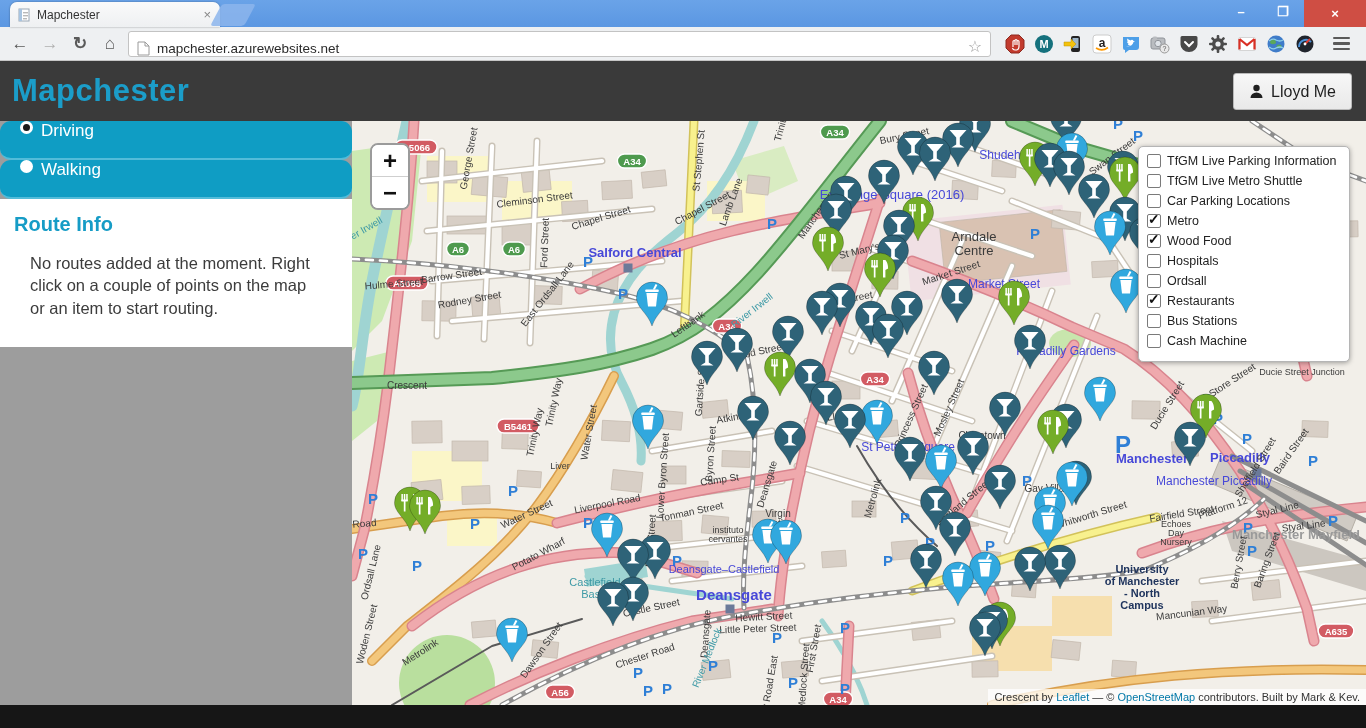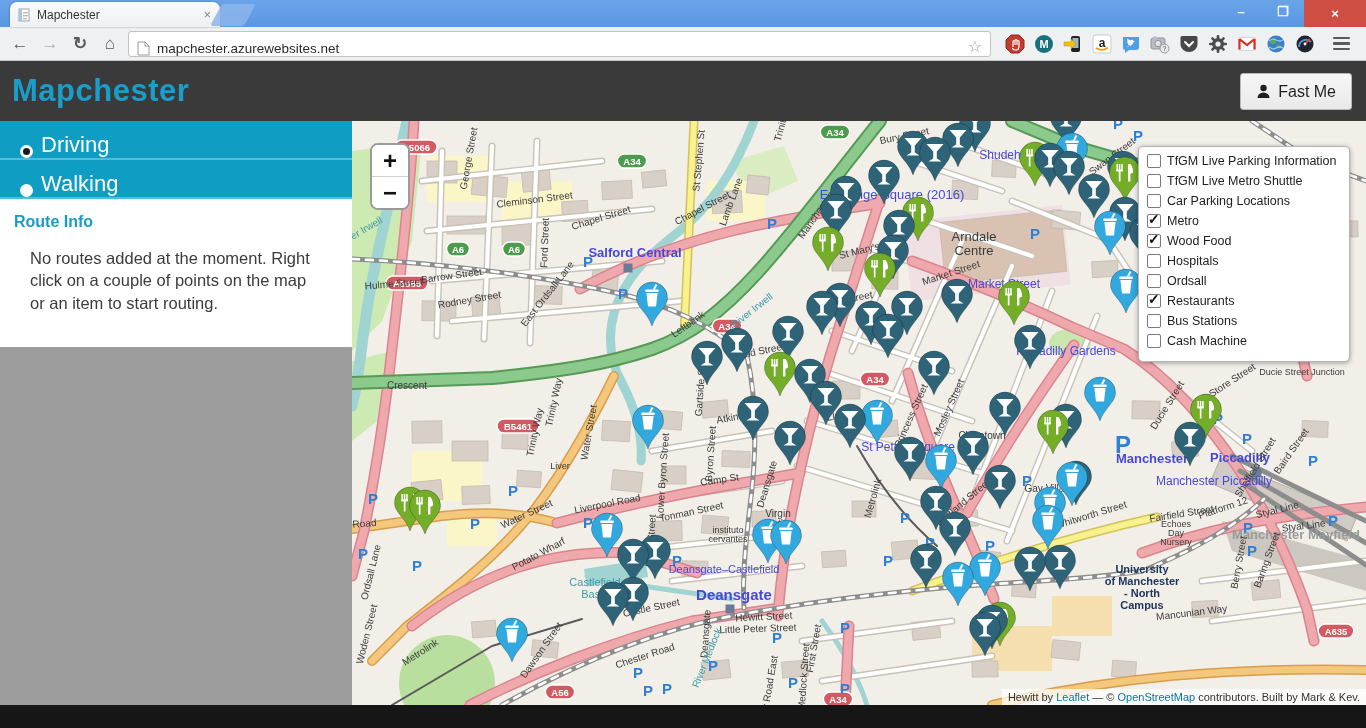--- a/index.html
+++ b/index.html
@@ -31,26 +31,26 @@
   .hamburger{margin-left:8px;display:inline-flex;flex-direction:column;gap:3px;padding:4px;}
   .hamburger i{display:block;width:17px;height:2.6px;background:#5a5a5a;border-radius:1px;}
   
   .page{height:644px;display:flex;flex-direction:column;background:#fff;}
   .app-header{height:60px;background:#3a3a3a;display:flex;align-items:center;position:relative;flex:0 0 60px;}
   .brand{color:#1b9dc9;font-size:31px;font-weight:bold;margin-left:12px;letter-spacing:.5px;}
   .find-me{position:absolute;right:14px;top:12px;height:37px;padding:0 15px;background:linear-gradient(#f7f7f7,#e9e9e9);
        border:1px solid #b9b9b9;border-radius:3px;font-size:16px;color:#1f1f1f;display:flex;align-items:center;gap:7px;}
   .content{flex:1;display:flex;min-height:0;}
   .sidebar{width:352px;flex:0 0 352px;display:flex;flex-direction:column;background:#9d9d9d;}
-  .mode-row{height:37px;background:#0f9dc4;display:flex;align-items:flex-end;padding:0 0 0 20px;color:#fff;
-       font-size:22px;border-bottom:2px solid #53bcd9;}
+  .mode-row{height:37px;background:#0f9dc4;display:flex;align-items:flex-start;padding:0 0 0 20px;color:#fff;
+       font-size:17px;border-bottom:2px solid #53bcd9;border-radius:11px;}
   .radio{width:13px;height:13px;border-radius:50%;background:#fff;margin-right:8px;position:relative;flex:0 0 13px;}
   .radio.sel::after{content:"";position:absolute;left:3px;top:3px;width:7px;height:7px;border-radius:50%;background:#1b1b1b;}
   .route-info{background:#fff;height:148px;padding:14px 14px 0 14px;box-sizing:border-box;}
-  .route-info h2{margin:0 0 10px 0;color:#169cc6;font-size:16px;}
+  .route-info h2{margin:0 0 10px 0;color:#169cc6;font-size:20px;}
   .route-info p{margin:16px;font-size:16.5px;color:#3c3c3c;line-height:1.35;}
   .sidebar-fill{flex:1;background:#9d9d9d;}
   
   .map-wrap{position:relative;width:1014px;flex:0 0 1014px;background:#f2efe9;overflow:hidden;}
   #map-svg{position:absolute;inset:0;width:100%;height:100%;}
   .zoom-ctl{position:absolute;left:18px;top:22px;width:36px;border:2px solid #9b9b9b;border-radius:8px;
        overflow:hidden;background:#fff;}
   .zoom-btn{height:31px;display:flex;align-items:center;justify-content:center;font-size:24px;font-weight:bold;
        color:#111;background:#fff;}
   .zoom-btn:first-child{border-bottom:1px solid #cfcfcf;}
@@ -196,21 +196,21 @@
   </div>
 
   <div class="page">
     <header class="app-header">
       <span class="brand">Mapchester</span>
       <button class="find-me">
         <svg width="15" height="15" viewBox="0 0 15 15">
             <circle cx="7.5" cy="4" r="3.2" fill="#1f1f1f"></circle>
             <path d="M1.5,14 a6,5.5 0 0 1 12,0 z" fill="#1f1f1f"></path>
           </svg>
-        <span>Fast Me</span>
+        <span>Lloyd Me</span>
       </button>
     </header>
 
     <div class="content">
       <aside class="sidebar">
         <div class="mode-row">
           <span class="radio sel" id="radio-0"></span>
           <span>Driving</span>
         </div>
         <div class="mode-row">
@@ -1188,20 +1188,20 @@
               <span class="cbox"></span>
               <span>Bus Stations</span>
             </label>
             <label class="layer-row">
               <span class="cbox"></span>
               <span>Cash Machine</span>
             </label>
           </div>
 
         <div class="attribution">
-          <span>Hewitt by </span><span class="lnk">Leaflet</span><span> — © </span><span class="lnk">OpenStreetMap</span><span> contributors. Built by Mark &amp; Kev.</span>
+          <span>Crescent by </span><span class="lnk">Leaflet</span><span> — © </span><span class="lnk">OpenStreetMap</span><span> contributors. Built by Mark &amp; Kev.</span>
         </div>
       </div>
     </div>
   </div>
 
   <div class="bottom-strip"></div>
 </div>
 
 </body></html>

